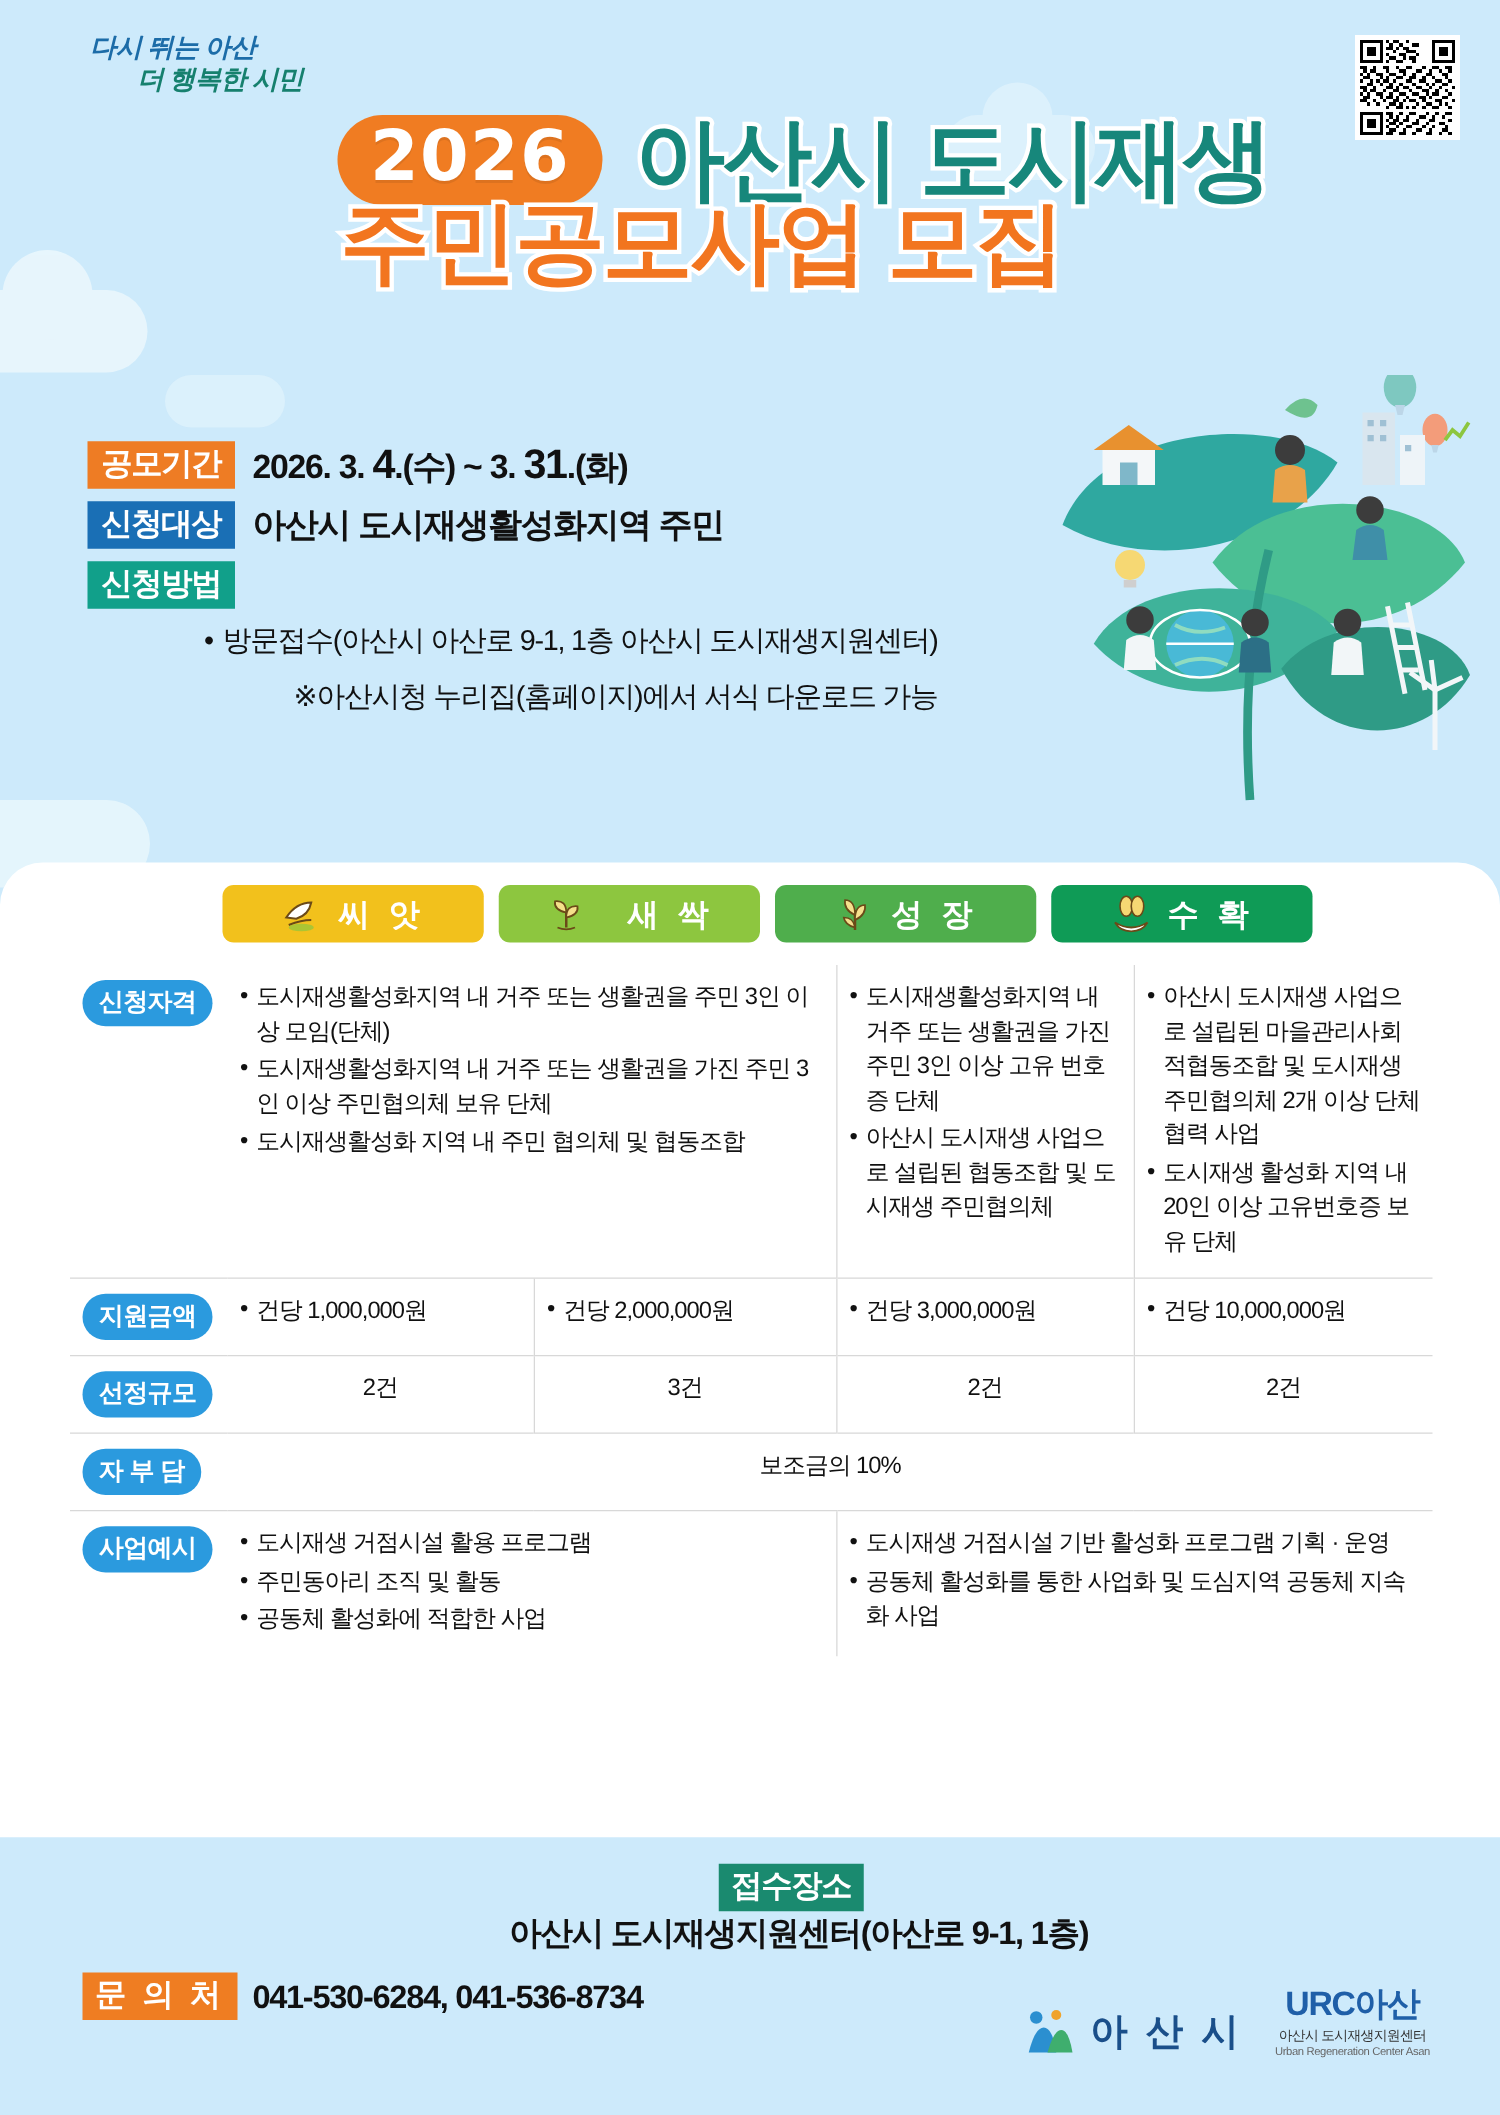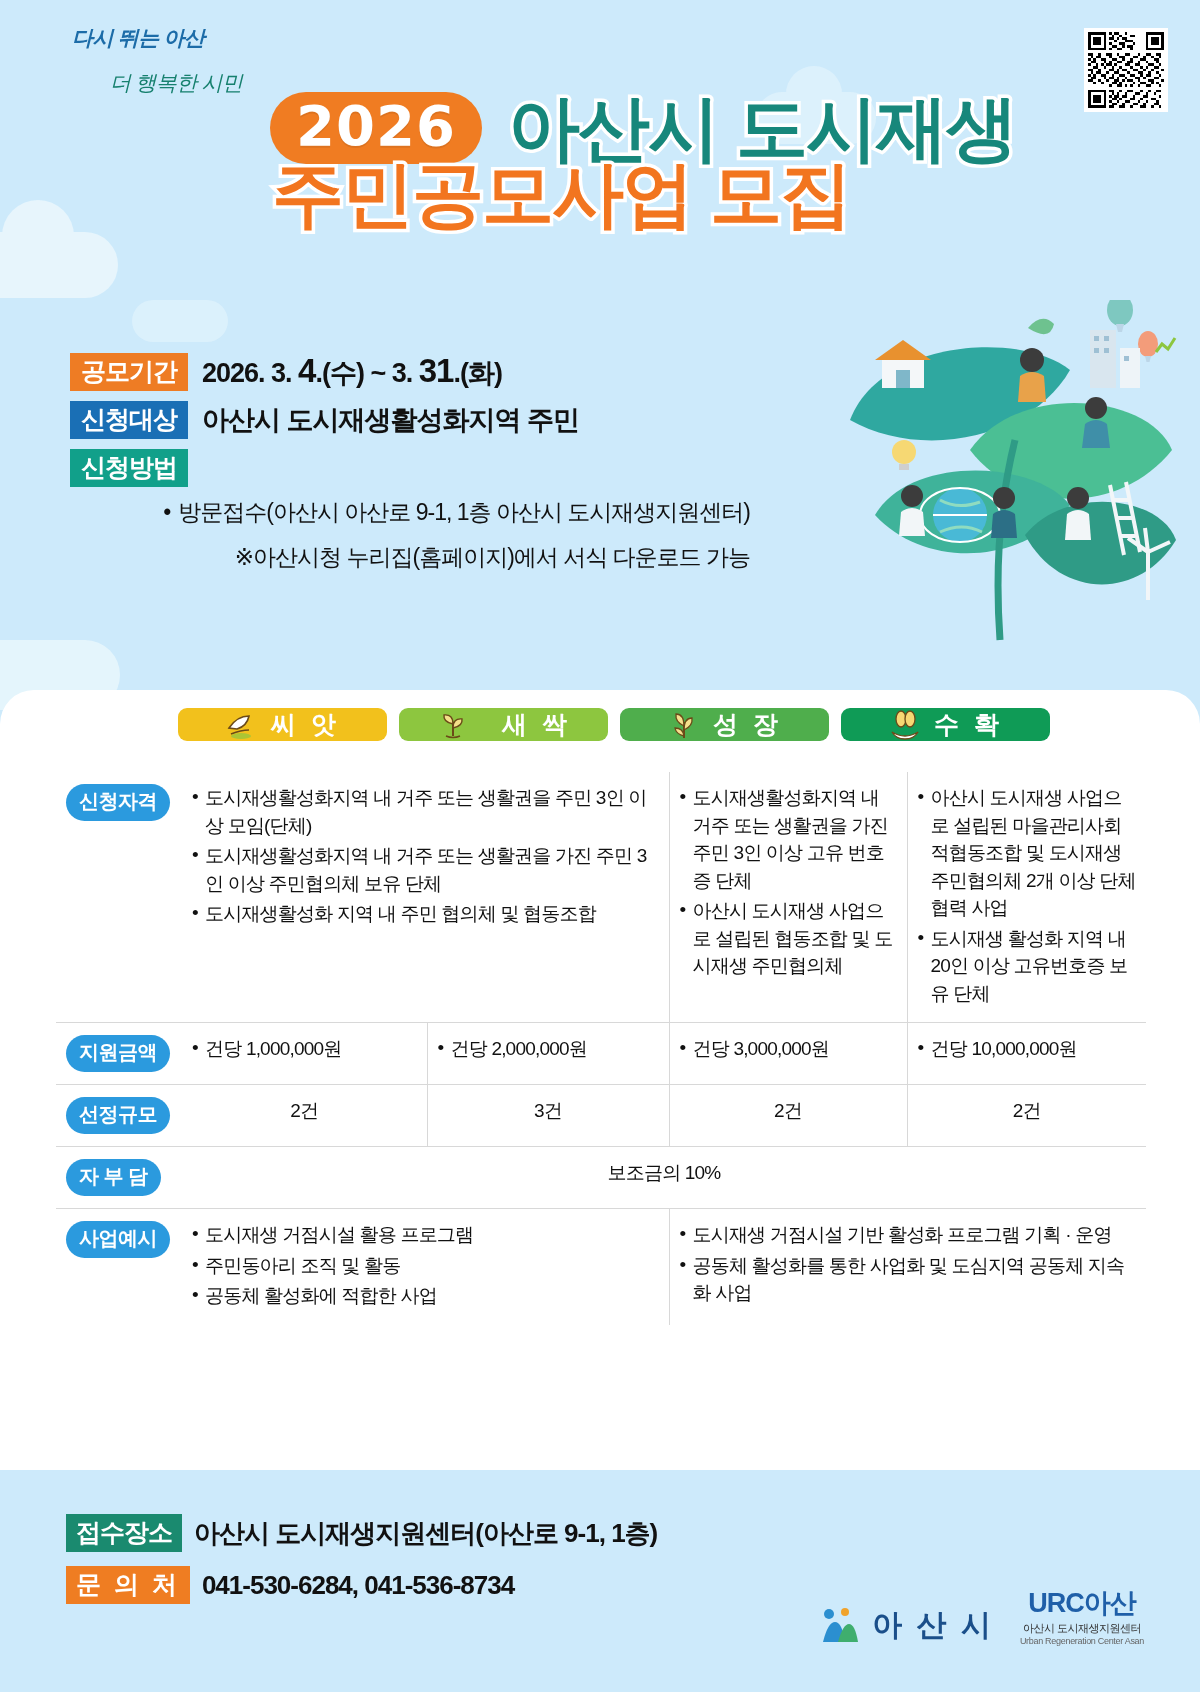--- a/index.html
+++ b/index.html
@@ -32,21 +32,21 @@
   }
   .qr svg { display:block; width:100%; height:100%; }
 
   
   .slogan {
     position: absolute; left: 72px; top: 26px;
     font-family: "Liberation Serif", serif;
     line-height: 1.18;
   }
   .slogan .l1 { font-size: 21px; font-weight: bold; font-style: italic; color: #1c6ca8; letter-spacing: -.5px;}
-  .slogan .l2 { font-size: 21px; font-weight: normal; font-style: italic; color: #16806e; letter-spacing: -.5px; margin-left: 38px; margin-top: 20px;}
+  .slogan .l2 { font-size: 21px; font-weight: bold; font-style: italic; color: #16806e; letter-spacing: -.5px; margin-left: 38px;}
 
   
   .headline { position: absolute; left: 0; top: 92px; width: 1200px; }
   .hl-row { display: flex; align-items: center; }
   .hl-row.r1 { padding-left: 86px; justify-content: center; }
   .hl-row.r2 { padding-left: 272px; margin-top: -6px; }
   .year {
     font-family: "DejaVu Sans", sans-serif;
     font-size: 56px; font-weight: 900; color: #fff;
     background: #f07c22;
@@ -89,21 +89,21 @@
 
   
   .panel {
     position: absolute; left: 0; top: 690px; width: 1200px; height: 780px;
     background: #fff; border-radius: 34px 34px 0 0;
   }
 
   
   .tabs { display: flex; gap: 12px; padding: 18px 150px 0 178px; }
   .tab {
-    flex: 1; height: 33px; border-radius: 9px;
+    flex: 1; height: 46px; border-radius: 9px;
     display: flex; align-items: center; justify-content: center; gap: 12px;
     color: #fff; font-size: 25px; font-weight: bold; letter-spacing: 4px;
   }
   .tab .ticon { width: 34px; height: 30px; }
   .tab.t1 { background: #f2c11c; }
   .tab.t2 { background: #8dc63f; gap: 32px; }
   .tab.t3 { background: #4fae4c; }
   .tab.t4 { background: #0f9b56; }
 
   
@@ -126,21 +126,21 @@
   .vline { border-left: 1px solid #d8d8d8; }
   .hline td { border-top: 1px solid #d8d8d8; }
   .c1 { width: 245px; } .c2 { width: 242px; } .c3 { width: 238px; } .c4 { width: 239px; }
 
   
   .footer {
     position: absolute; left: 0; bottom: 0; width: 1200px; height: 222px;
     background: #cdeafb;
   }
   .f-row { display: flex; align-items: center; margin-left: 66px; }
-  .f-row.one { margin-top: 44px; }
+  .f-row.one { margin-top: 21px; flex-direction: column; }
   .f-row.two { margin-top: 14px; }
   .f-tag {
     color: #fff; font-size: 25px; font-weight: bold; letter-spacing: -1px;
     padding: 3px 10px 5px; line-height: 1.2; white-space: nowrap;
   }
   .f-tag.green { background: #1a8a6f; }
   .f-tag.orange { background: #ef7d22; letter-spacing: 3px; }
   .f-val { font-size: 26px; font-weight: bold; color: #111; margin-left: 12px; letter-spacing: -1px; }
 
   .logos { position: absolute; right: 56px; bottom: 46px; display: flex; align-items: flex-end; gap: 26px; }

